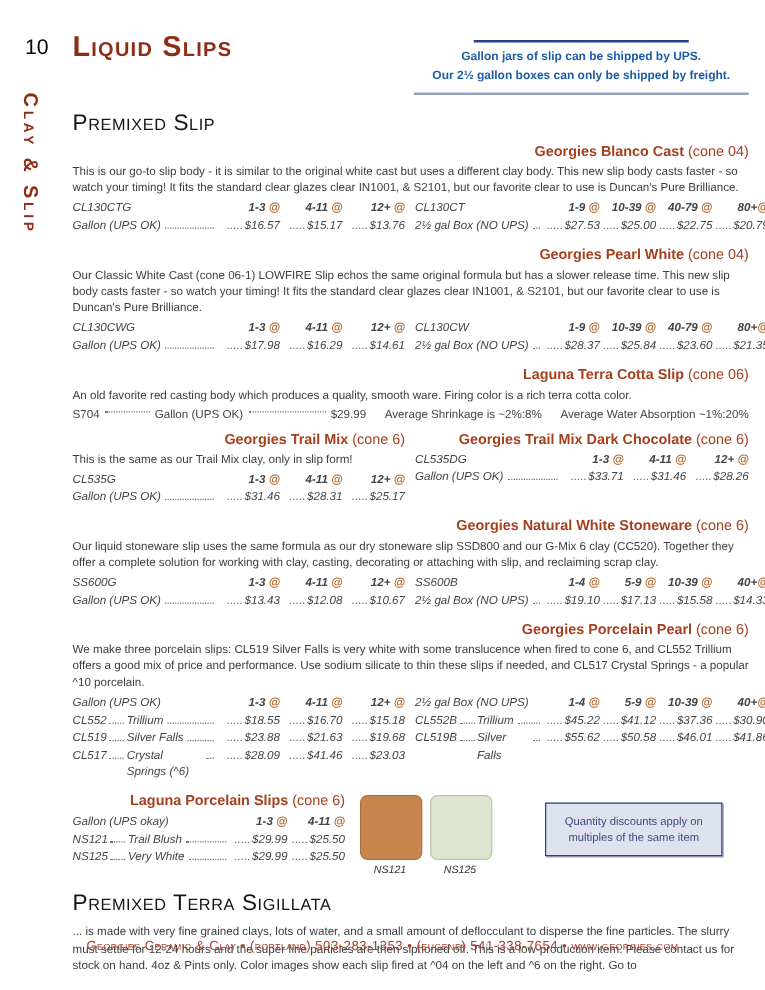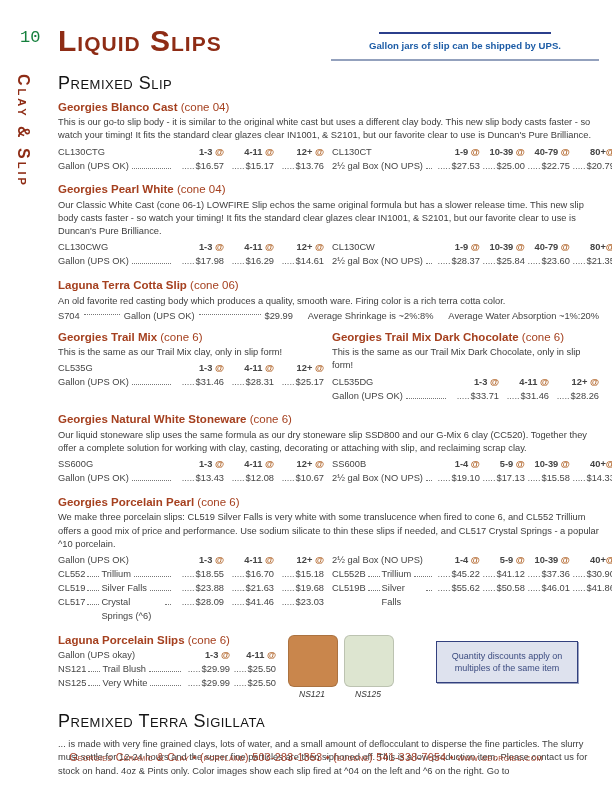--- a/index.html
+++ b/index.html
@@ -1,41 +1,41 @@
 <!DOCTYPE html>
 <html><head>
 <meta charset="utf-8">
 <style>
   html,body{margin:0;padding:0;background:#ffffff;}
   .page{position:relative;width:612px;height:792px;background:#ffffff;overflow:hidden;
         font-family:"Liberation Sans",sans-serif;color:#3d3d3d;}
-  .pagenum{position:absolute;left:20px;top:28px;font-family:Liberation Mono, monospace;
-           font-size:17px;color:#15803d;}
+  .pagenum{position:absolute;left:20px;top:28px;font-family:Liberation Sans, sans-serif;
+           font-size:17px;color:#000000;}
   .sidelabel{position:absolute;left:14px;top:74px;writing-mode:vertical-rl;
              font-variant:small-caps;font-weight:700;font-size:16px;letter-spacing:3px;
              color:#8e2c15;}
   .content{position:absolute;left:58px;top:26px;width:541px;}
   .toprow{display:flex;justify-content:space-between;align-items:flex-start;}
-  .title{margin:0;font-variant:small-caps;font-weight:700;font-size:30px;letter-spacing:1px;
+  .title{margin:0;font-variant:small-caps;font-weight:700;font-size:23px;letter-spacing:1px;
          color:#8e2c15;line-height:1;}
   .shipnote{width:268px;text-align:center;margin-top:6px;}
   .rule-top{width:172px;border-top:2px solid #2b3f8c;margin:0 auto 5px auto;}
   .rule-bottom{width:100%;border-top:2px solid #93a1bd;margin-top:5px;}
   .shipline{font-size:9.6px;font-weight:700;color:#1c5ca6;line-height:1.55;}
   .sec{margin:13px 0 8px 0;font-variant:small-caps;font-weight:400;font-size:18px;
        letter-spacing:0.5px;color:#141414;line-height:1;}
   .prod{margin-bottom:9px;}
-  .phead{margin:0 0 2px 0;font-size:11.5px;line-height:1.25;}
+  .phead{margin:0 0 2px 0;font-size:11.5px;line-height:1.25;text-align:right;}
   .pn{font-weight:700;color:#a5401f;}
   .cone{font-weight:400;color:#a5401f;}
   .desc{margin:0 0 3px 0;font-size:9.3px;line-height:1.42;color:#3d3d3d;}
   .twocol{display:flex;align-items:flex-start;}
   .colL{width:266px;flex:0 0 266px;}
   .colR{flex:1;margin-left:8px;}
-  .prow{display:flex;align-items:baseline;font-size:9.3px;line-height:1.5;color:#444;}
+  .prow{display:flex;align-items:baseline;font-size:9.3px;line-height:1.5;color:#444;font-style:italic;}
   .hdr .pcol{font-weight:700;}
   .pcode,.plabel{white-space:nowrap;}
   .pcol{flex:0 0 auto;text-align:right;white-space:nowrap;}
   .c3{width:50px;} .c4{width:45px;} .cL{width:46px;}
   .fill{flex:1;border-bottom:1px dotted #777;margin:0 3px 3px 3px;min-width:6px;}
   .minifill{flex:0 0 12px;border-bottom:1px dotted #777;margin:0 2px 3px 2px;}
   .vals .pcol::before,.pcol.dots::before{content:".....";color:#666;margin-right:1px;}
   .hdr .pcol::before{content:"";}
   .at{color:#b06226;}
   .tcline{display:flex;align-items:center;font-size:9.3px;color:#444;margin-top:2px;}
@@ -63,20 +63,21 @@
   <div class="pagenum">10</div>
   <div class="sidelabel">Clay &amp; Slip</div>
 
   <div class="content">
 
     <div class="toprow">
       <h1 class="title">Liquid Slips</h1>
       <div class="shipnote">
         <div class="rule-top"></div>
         <div class="shipline">Gallon jars of slip can be shipped by UPS.</div>
+        <div class="shipline">Our 2½ gallon boxes can only be shipped by freight.</div>
         <div class="rule-bottom"></div>
       </div>
     </div>
 
     <h2 class="sec">Premixed Slip</h2>
 
     <section class="prod">
       <h3 class="phead"><span class="pn">Georgies Blanco Cast</span> <span class="cone">(cone 04)</span></h3>
       <p class="desc">This is our go-to slip body - it is similar to the original white cast but uses a different clay body. This new slip body casts faster - so watch your timing! It fits the standard clear glazes clear IN1001, &amp; S2101, but our favorite clear to use is Duncan's Pure Brilliance.</p>
       <div class="twocol">
@@ -188,21 +189,20 @@
         <div class="prow vals">
           <span class="plabel">Gallon (UPS OK)</span>
             <span class="fill"></span>
           <span class="pcol c3">$31.46</span>
           <span class="pcol c3">$28.31</span>
           <span class="pcol c3">$25.17</span>
         </div>
       </section>
       <section class="colR">
         <h3 class="phead"><span class="pn">Georgies Trail Mix Dark Chocolate</span> <span class="cone">(cone 6)</span></h3>
-        <p class="desc">This is the same as our Trail Mix Dark Chocolate, only in slip form!</p>
         <div class="prow hdr">
           <span class="pcode">CL535DG</span>
             <span class="fill" style="border:none"></span>
           <span class="pcol c3 hcell">1-3 <span class="at">@</span></span>
           <span class="pcol c3 hcell">4-11 <span class="at">@</span></span>
           <span class="pcol c3 hcell">12+ <span class="at">@</span></span>
         </div>
         <div class="prow vals">
           <span class="plabel">Gallon (UPS OK)</span>
             <span class="fill"></span>

